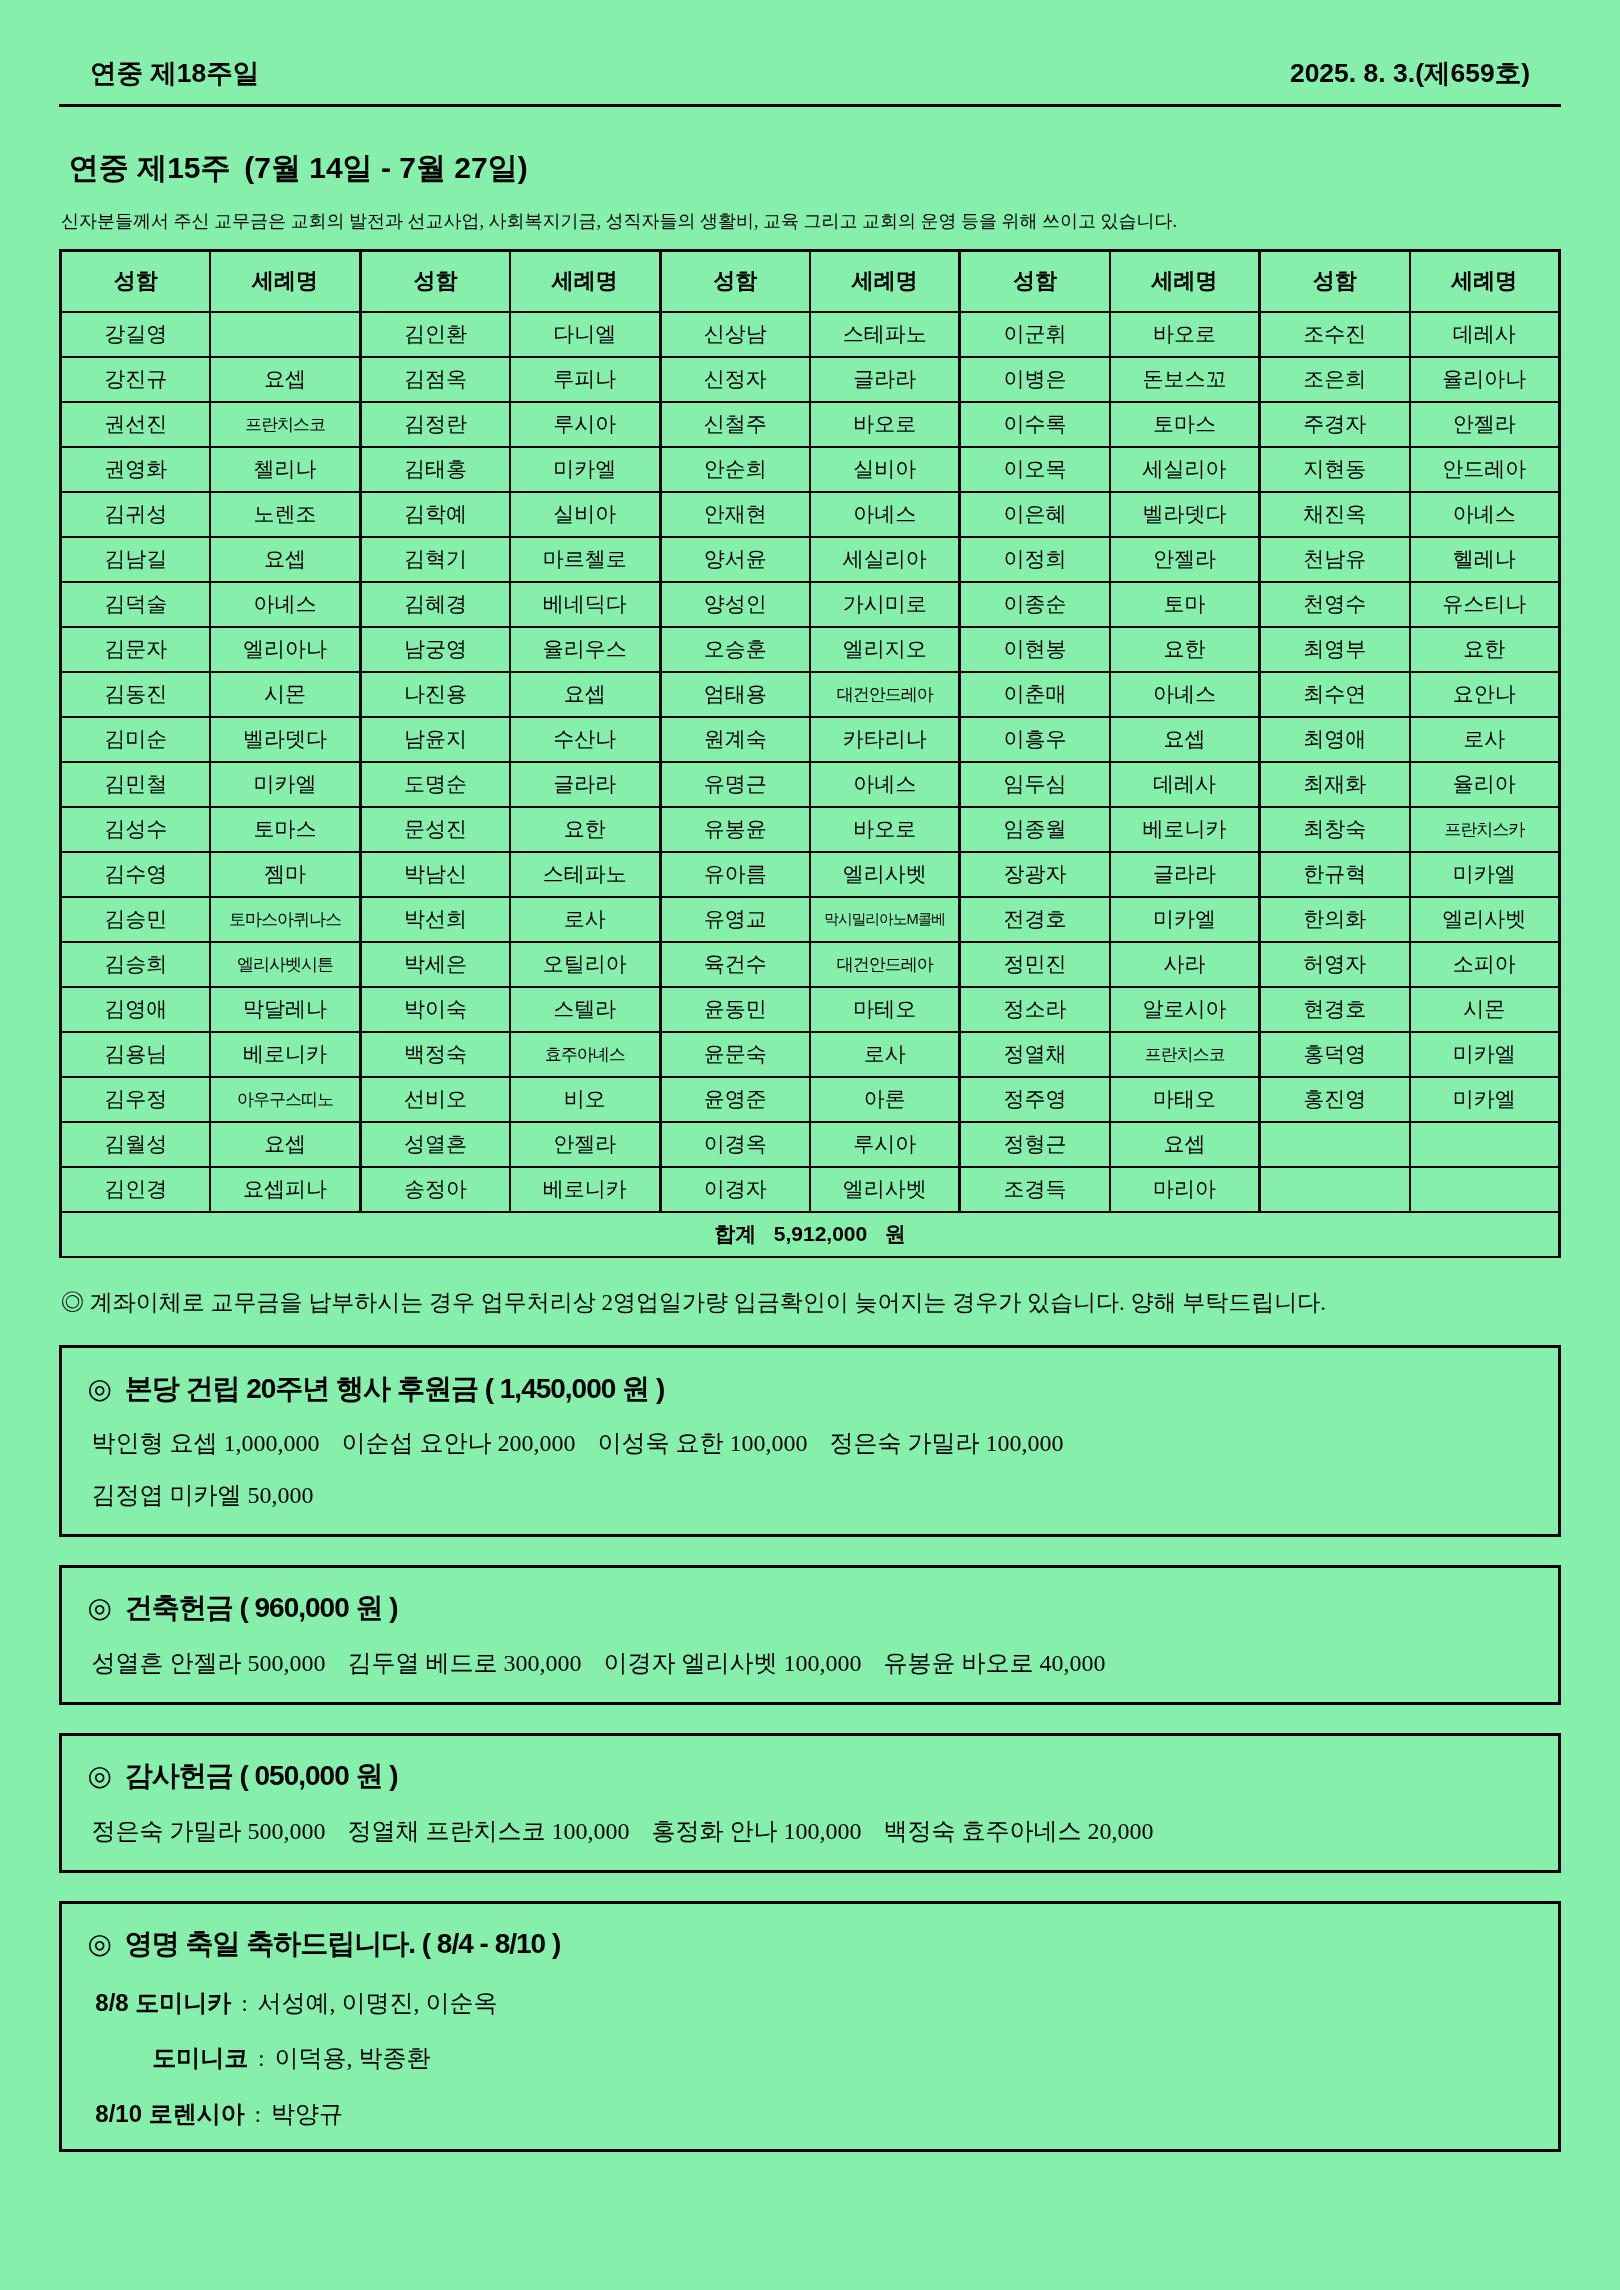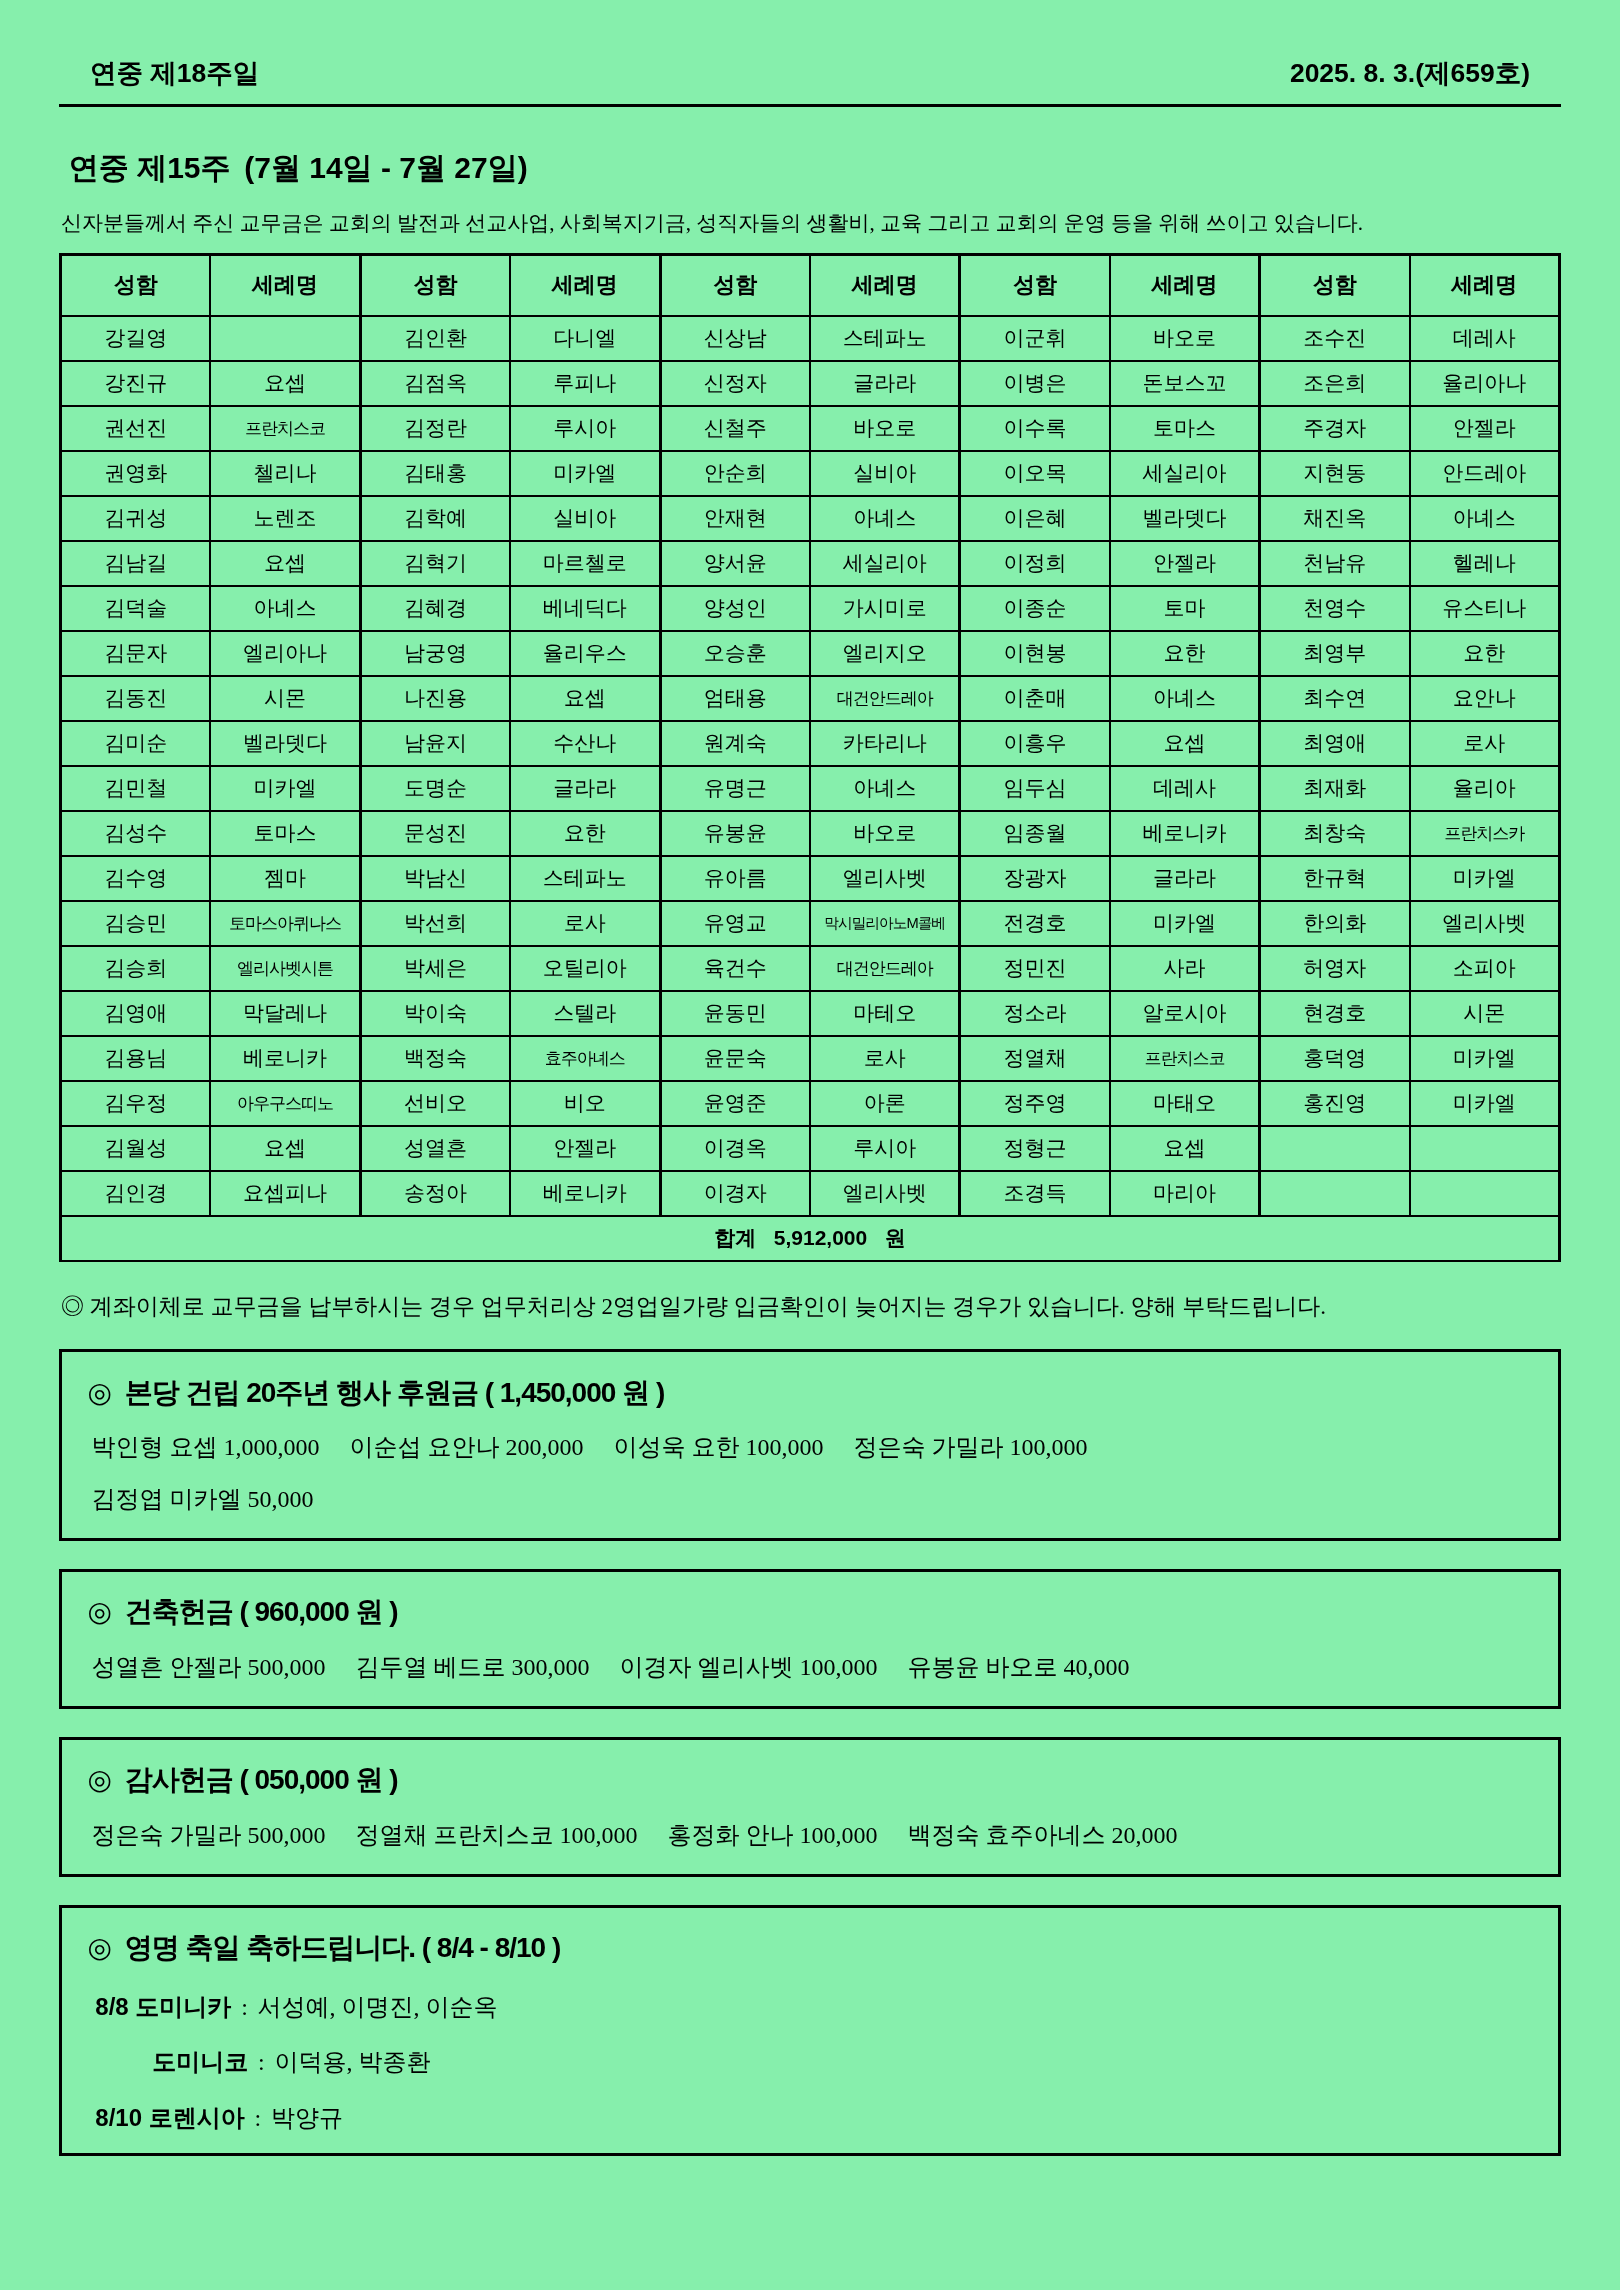--- a/index.html
+++ b/index.html
@@ -8,21 +8,21 @@
     box-sizing:border-box;padding:41px 59px 0 59px;
     font-family:"Liberation Sans",sans-serif;position:relative;margin:0 auto;
   }
   
   .masthead{display:flex;justify-content:space-between;align-items:flex-end;
     font-size:26.5px;font-weight:bold;padding:13.7px 31px 9.8px 31px;}
   .rule{border:0;border-top:3.9px solid #000;margin:3.9px 0 0 0;}
   
   .title-line{margin:41px 0 0 9.8px;font-size:30px;font-weight:bold;}
   .title-line .period{margin-left:13.7px;}
-  .intro{margin:19.6px 0 0 2px;font-size:21px;font-family:"Liberation Serif",serif;}
+  .intro{margin:19.6px 0 0 2px;font-size:18px;font-family:"Liberation Serif",serif;}
   
   table.offering{border-collapse:collapse;width:100%;margin-top:15.7px;table-layout:fixed;}
   table.offering col{width:10%;}
   table.offering th{
     border:2px solid #000;height:57px;font-size:22px;font-weight:bold;
     text-align:center;vertical-align:middle;}
   table.offering td{
     border:2px solid #000;height:43px;font-size:21px;
     text-align:center;vertical-align:middle;padding:0 2px;overflow:hidden;
     white-space:nowrap;}
@@ -37,21 +37,21 @@
     border:2px solid #000;border-left-width:3.9px;border-right-width:3.9px;
     border-top-width:4.9px;border-bottom-width:3.9px;
     height:55px;font-size:32px;font-weight:bold;text-align:center;}
   .total-cell span{margin:0 5.9px;}
   
   .notice{margin:29px 0 0 2px;font-size:23px;font-family:"Liberation Serif",serif;}
   
   .box{border:3.9px solid #000;margin-top:27.4px;padding:15.7px 23.5px 19.6px 23.5px;box-sizing:border-box;}
   .box-title{font-size:28px;font-weight:bold;letter-spacing:-1px;margin:5.9px 0 3.9px 2px;}
   .box-title .marker{margin-right:13.7px;font-weight:normal;}
-  .box-line{display:flex;column-gap:30px;flex-wrap:wrap;
+  .box-line{display:flex;column-gap:22px;flex-wrap:wrap;
     font-size:24px;font-family:"Liberation Serif",serif;margin:19.6px 0 3.9px 5.9px;}
   
   .feast-entry{font-size:24px;margin:23.5px 0 0 9.8px;font-family:"Liberation Serif",serif;}
   .feast-entry .lbl{font-weight:bold;font-family:"Liberation Sans",sans-serif;}
   .feast-entry.indent{padding-left:57px;}
   .feast-entry .sep{margin:0 9.8px;}
 </style>
 </head>
 <body>
 

